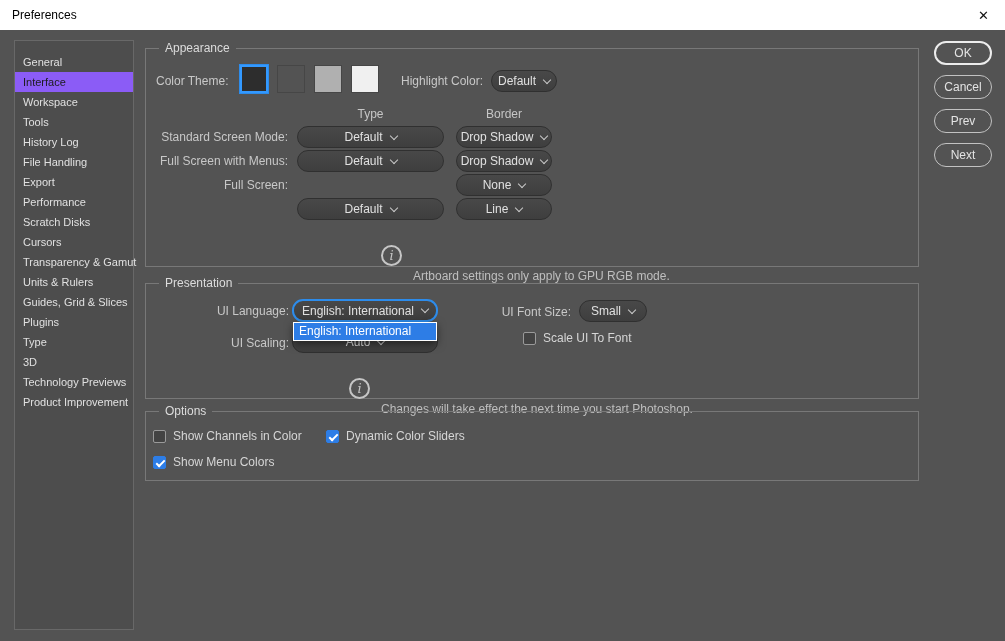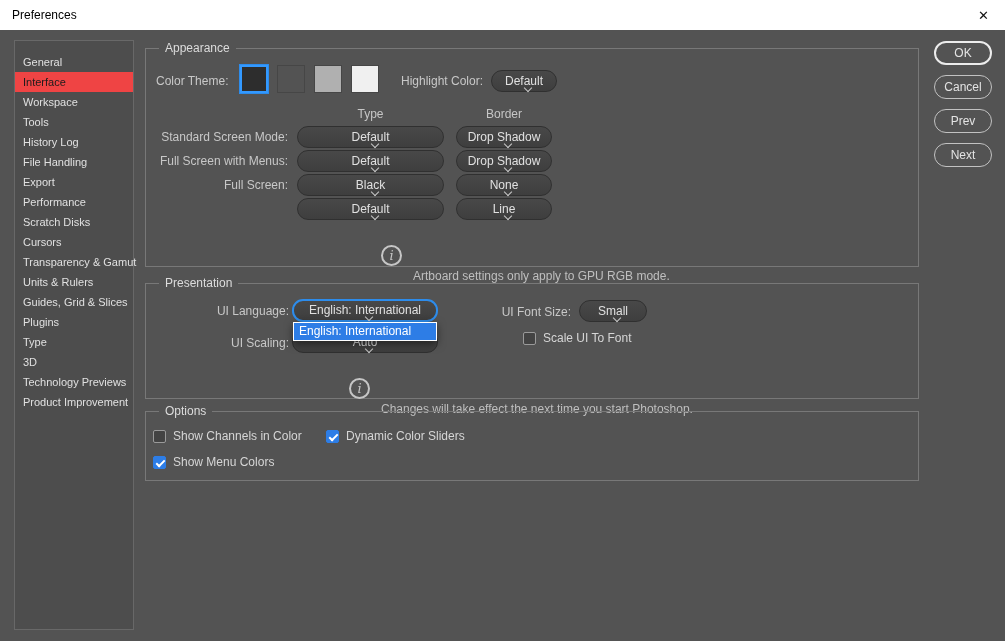--- a/index.html
+++ b/index.html
@@ -23,21 +23,21 @@
 
   
   .sidebar {
     position: absolute; left: 14px; top: 40px; width: 120px; height: 590px;
     background: #4d4d4d; border: 1px solid #686868; padding-top: 11px;
   }
   .side-item {
     height: 20px; line-height: 20px; padding-left: 8px;
     font-size: 11px; color: #e0e0e0; cursor: pointer; white-space: nowrap;
   }
-  .side-item.selected { background: #ef4444; color: #1c1c1c; }
+  .side-item.selected { background: #8b5cf6; color: #1c1c1c; }
 
   
   .actions { position: absolute; left: 934px; top: 41px; width: 58px; }
   .btn {
     display: block; width: 58px; height: 24px; margin-bottom: 10px;
     background: #535353; color: #e3e3e3; font-size: 12px;
     border: 1px solid #c2c2c2; border-radius: 12px; cursor: pointer;
     font-family: inherit; padding: 0;
   }
   .btn-ok { border: 2px solid #ececec; }
@@ -52,22 +52,22 @@
     padding: 0 6px; font-size: 12px; color: #dcdcdc;
   }
   .lbl { position: absolute; font-size: 12px; color: #c8c8c8; white-space: nowrap; }
   .lbl-right { text-align: right; }
 
   
   .dd {
     position: absolute; height: 22px;
     background: linear-gradient(#484848, #3e3e3e);
     border: 1px solid #303030; border-radius: 11px;
-    display: flex; align-items: center; justify-content: flex-end;
-    padding: 0 7px; font-size: 12px; color: #e0e0e0; cursor: pointer; white-space: nowrap; flex-direction: column;
+    display: flex; align-items: center; justify-content: center;
+    padding: 0 7px; font-size: 12px; color: #e0e0e0; cursor: pointer; white-space: nowrap;
   }
   .chev {
     width: 6px; height: 6px; flex: none;
     border-right: 1px solid #c9c9c9; border-bottom: 1px solid #c9c9c9;
     transform: rotate(45deg); margin-top: -3px; margin-left: 8px;
   }
   .dd-open { border: 2px solid #2d8ceb; height: 23px; z-index: 6; }
   .dd-list {
     position: absolute; background: #ffffff; padding: 1px;
     box-shadow: 0 3px 8px rgba(0,0,0,0.5); z-index: 10;
@@ -193,24 +193,20 @@
         <span class="chev"></span>
       </div>
       <div class="dd dd-border">
         <span>Drop Shadow</span>
         <span class="chev"></span>
       </div>
     </div>
 
     <div class="mode-row" style="top:125px;">
       <span class="row-label">Full Screen:</span>
-      <div class="dd dd-color">
-        <span>Black</span>
-        <span class="chev"></span>
-      </div>
       <div class="dd dd-border">
         <span>None</span>
         <span class="chev"></span>
       </div>
     </div>
 
     <div class="mode-row" style="top:149px;">
       <div class="dd dd-color">
         <span>Default</span>
         <span class="chev"></span>

